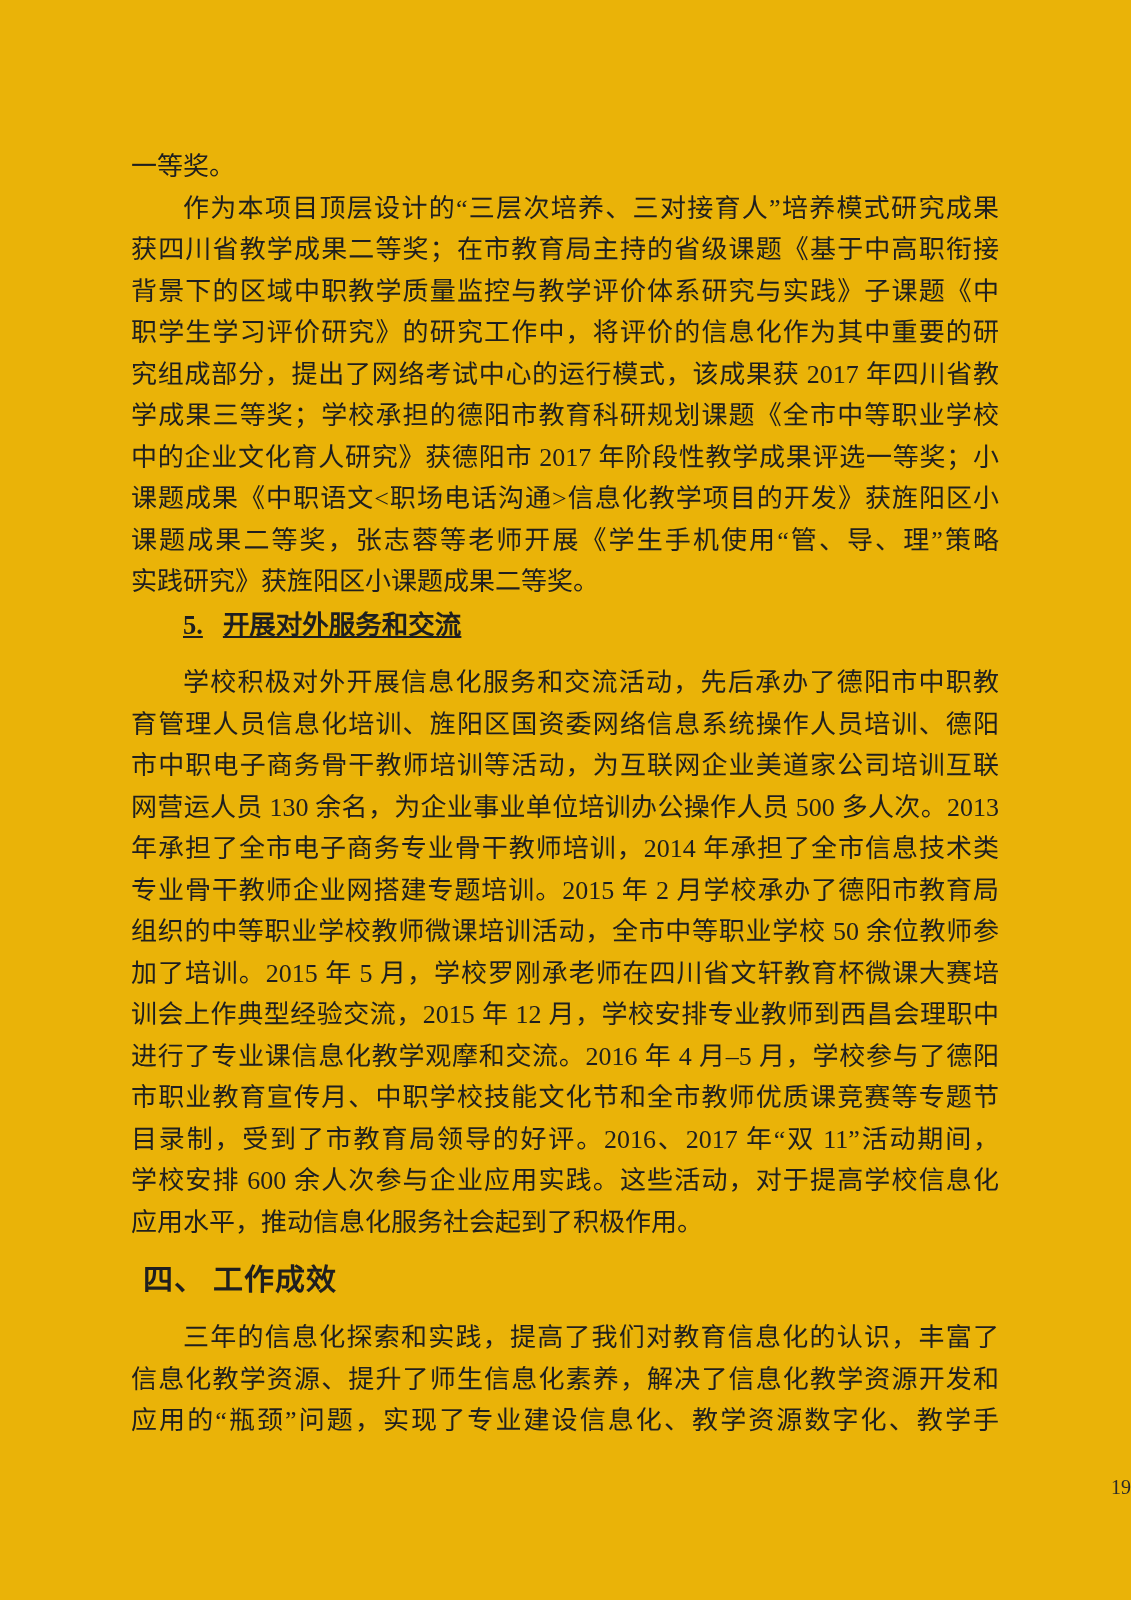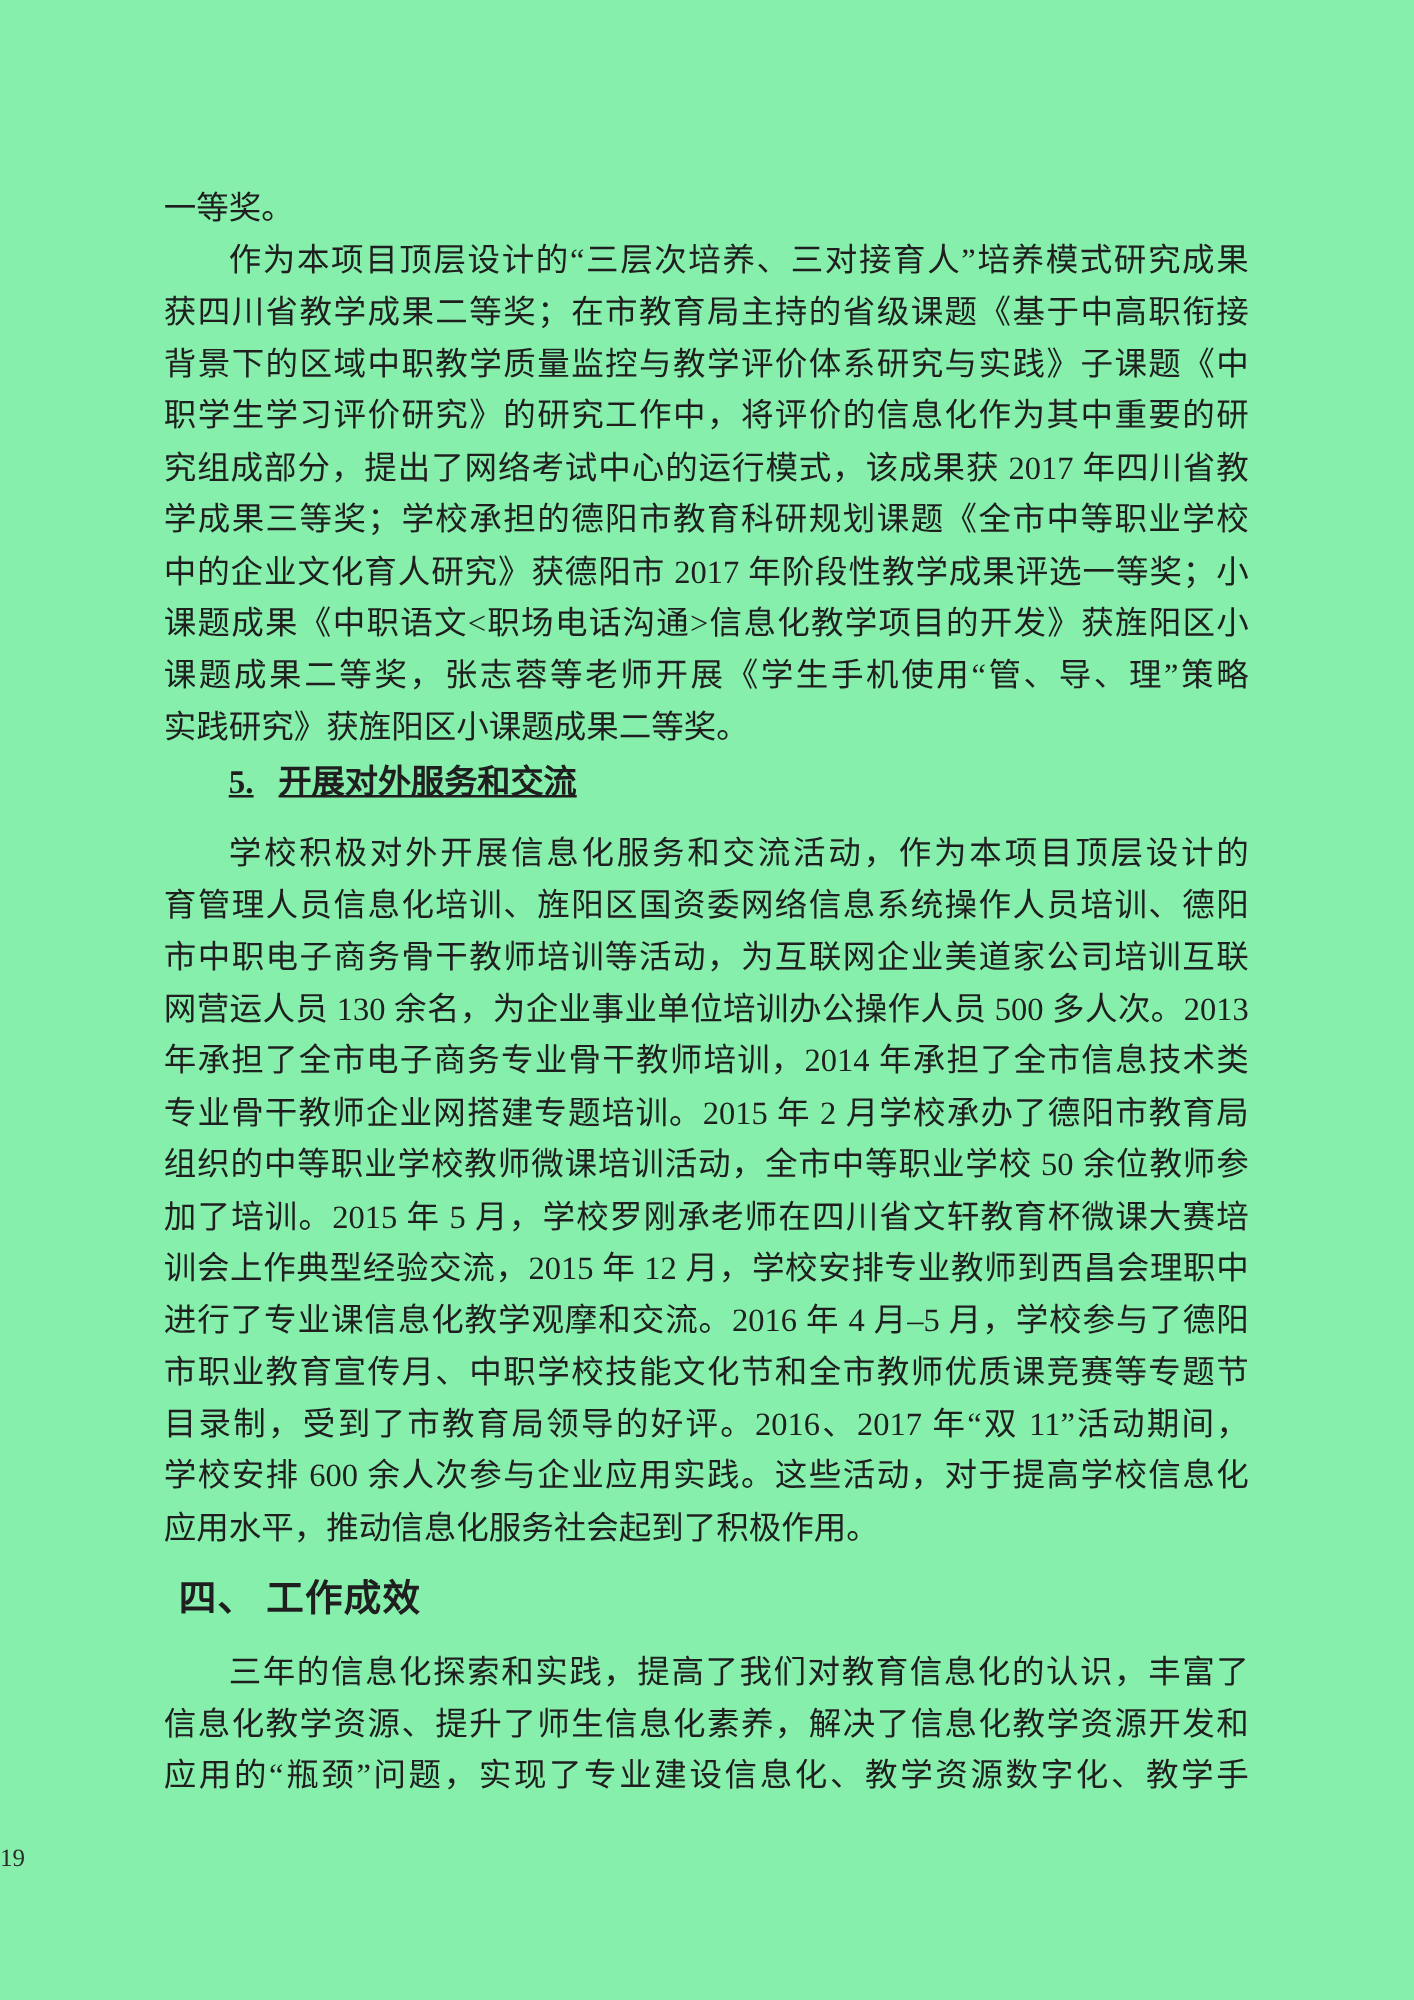--- a/index.html
+++ b/index.html
@@ -11,21 +11,21 @@
     height: 1600px;
     position: relative;
     background: #ffffff;
     overflow: hidden;
     font-family: "Liberation Serif", "DejaVu Serif", serif;
     color: #1f1f1f;
   }
   .page {
     position: absolute;
     inset: 0;
-    background: #86efac;
+    background: #eab308;
   }
   .content {
     position: absolute;
     left: 131px;
     top: 146px;
     width: 868px;
     font-size: 26px;
     line-height: 41.5px;
   }
   .para {
@@ -63,21 +63,21 @@
     letter-spacing: 1px;
   }
   .section-heading .label {
     margin-right: 8px;
   }
   .page-number {
     position: absolute;
     top: 1476px;
     left: 0;
     width: 100%;
-    text-align: left;
+    text-align: right;
     font-size: 20px;
     color: #2a2a2a;
   }
 </style>
 </head>
 <body>
 
 <div class="page">
   <main class="content">
 
@@ -96,21 +96,21 @@
       <div class="line">课题成果《中职语文&lt;职场电话沟通&gt;信息化教学项目的开发》获旌阳区小</div>
       <div class="line">课题成果二等奖，张志蓉等老师开展《学生手机使用“管、导、理”策略</div>
       <div class="line last">实践研究》获旌阳区小课题成果二等奖。</div>
     </div>
 
     <div class="subheading">
       <span class="num">5.</span><span>开展对外服务和交流</span>
     </div>
 
     <div class="para">
-      <div class="line first">学校积极对外开展信息化服务和交流活动，作为本项目顶层设计的</div>
+      <div class="line first">学校积极对外开展信息化服务和交流活动，先后承办了德阳市中职教</div>
       <div class="line">育管理人员信息化培训、旌阳区国资委网络信息系统操作人员培训、德阳</div>
       <div class="line">市中职电子商务骨干教师培训等活动，为互联网企业美道家公司培训互联</div>
       <div class="line">网营运人员 130 余名，为企业事业单位培训办公操作人员 500 多人次。2013</div>
       <div class="line">年承担了全市电子商务专业骨干教师培训，2014 年承担了全市信息技术类</div>
       <div class="line">专业骨干教师企业网搭建专题培训。2015 年 2 月学校承办了德阳市教育局</div>
       <div class="line">组织的中等职业学校教师微课培训活动，全市中等职业学校 50 余位教师参</div>
       <div class="line">加了培训。2015 年 5 月，学校罗刚承老师在四川省文轩教育杯微课大赛培</div>
       <div class="line">训会上作典型经验交流，2015 年 12 月，学校安排专业教师到西昌会理职中</div>
       <div class="line">进行了专业课信息化教学观摩和交流。2016 年 4 月–5 月，学校参与了德阳</div>
       <div class="line">市职业教育宣传月、中职学校技能文化节和全市教师优质课竞赛等专题节</div>

